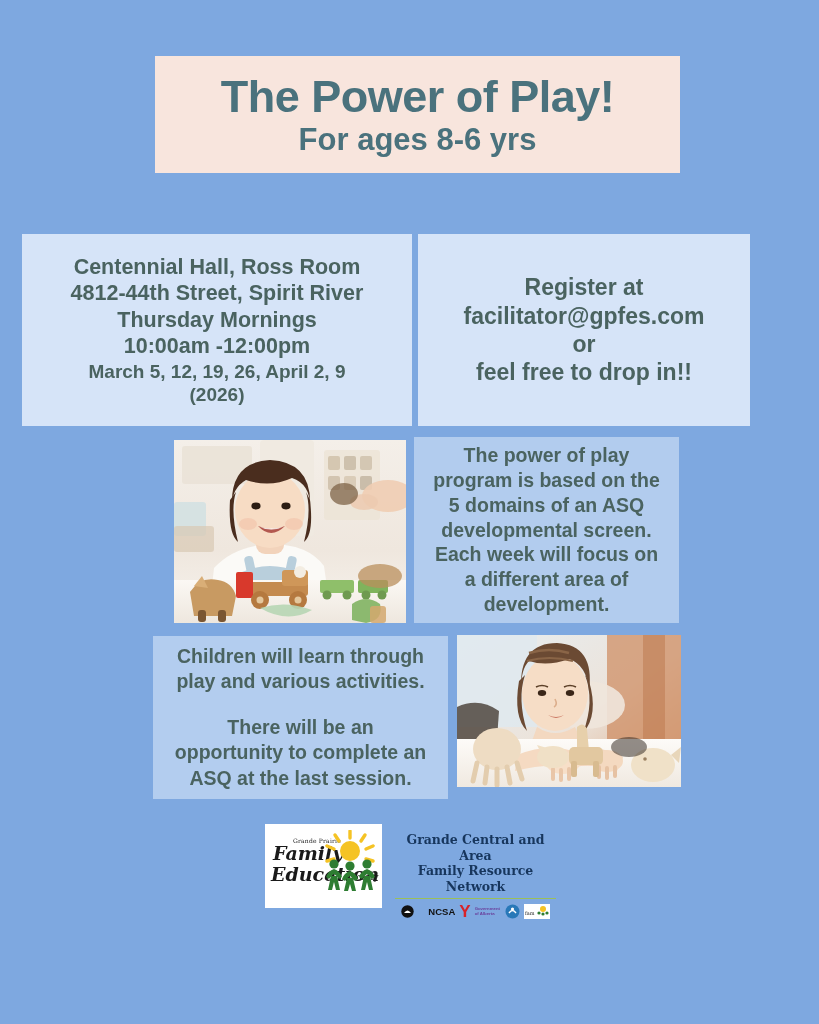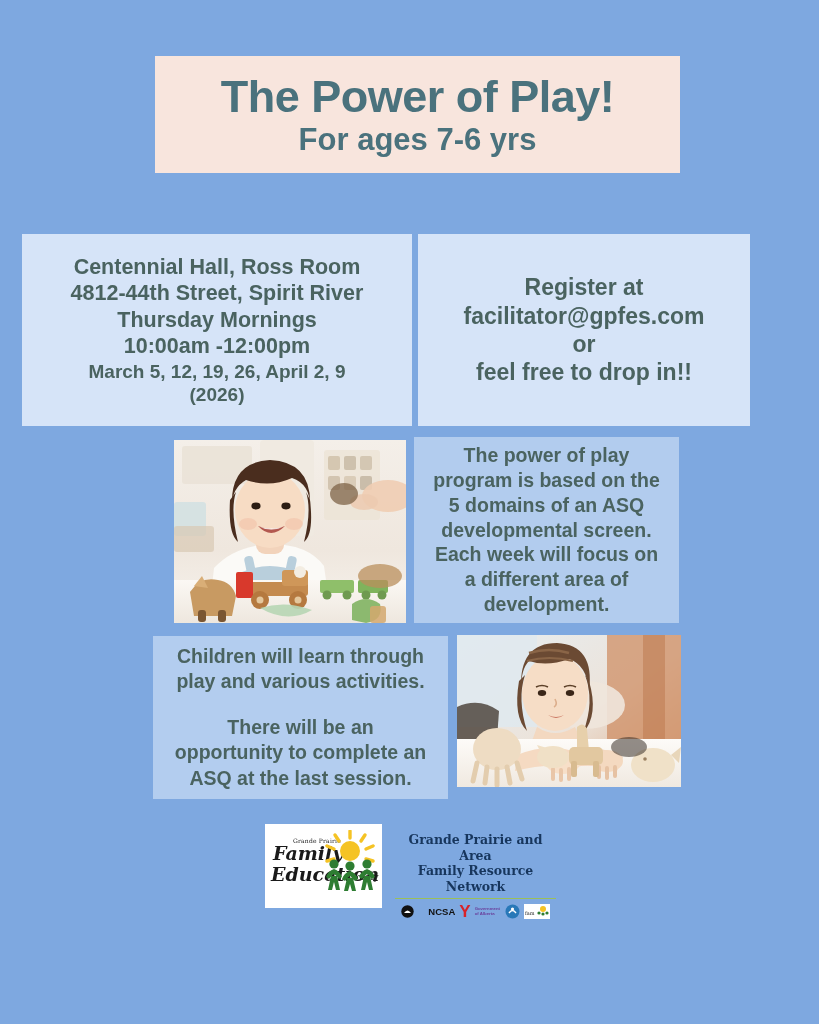--- a/index.html
+++ b/index.html
@@ -321,21 +321,21 @@
     font-family: "Liberation Sans", sans-serif;
   }
 </style>
 </head>
 <body>
 
 <div class="poster">
 
   <div class="title-banner">
     <div class="title-main">The Power of Play!</div>
-    <div class="title-sub">For ages 7-6 yrs</div>
+    <div class="title-sub">For ages 8-6 yrs</div>
   </div>
 
   <div class="info-left">
     <div class="line venue-1">Centennial Hall, Ross Room</div>
     <div class="line venue-2">4812-44th Street, Spirit River</div>
     <div class="line venue-3">Thursday Mornings</div>
     <div class="line venue-4">10:00am -12:00pm</div>
     <div class="line venue-5">March  5, 12, 19, 26, April 2, 9</div>
     <div class="line venue-6">(2026)</div>
   </div>
@@ -548,21 +548,21 @@
             <path d="M25 48 L22 61 L26 61 L28 54 L30 61 L34 61 L31 48 Z"></path>
             <circle cx="45" cy="34" r="4.6"></circle>
             <path d="M45 39 Q51 41 53 47 L50 49 Q47 45 45 44 Q43 45 40 49 L37 47 Q39 41 45 39 Z"></path>
             <path d="M42 46 L39 60 L43 60 L45 52 L47 60 L51 60 L48 46 Z"></path>
           </g>
         </svg>
       </div>
     </div>
 
     <div class="logo-frn">
-      <div class="frn-title">Grande Prairie and Area</div>
+      <div class="frn-title">Grande Central and Area</div>
       <div class="frn-title">Family Resource Network</div>
       <div class="frn-rule"></div>
       <div class="frn-partners">
         <div class="frn-ncsa">
           <svg width="13" height="13" viewBox="0 0 13 13">
             <circle cx="6.5" cy="6.5" r="6.2" fill="#111"></circle>
             <path d="M3 8 Q6.5 3 10 8 Z" fill="#fff"></path>
           </svg>
           <span class="frn-ncsa-text">NCSA</span>
         </div>

